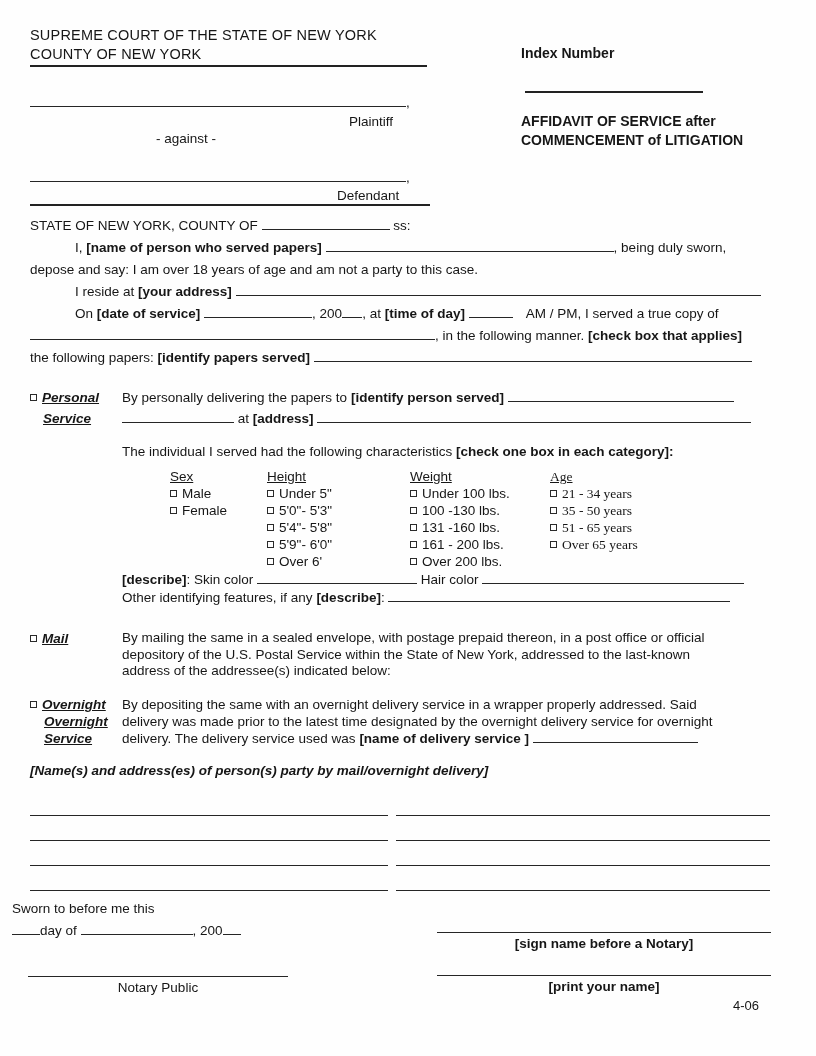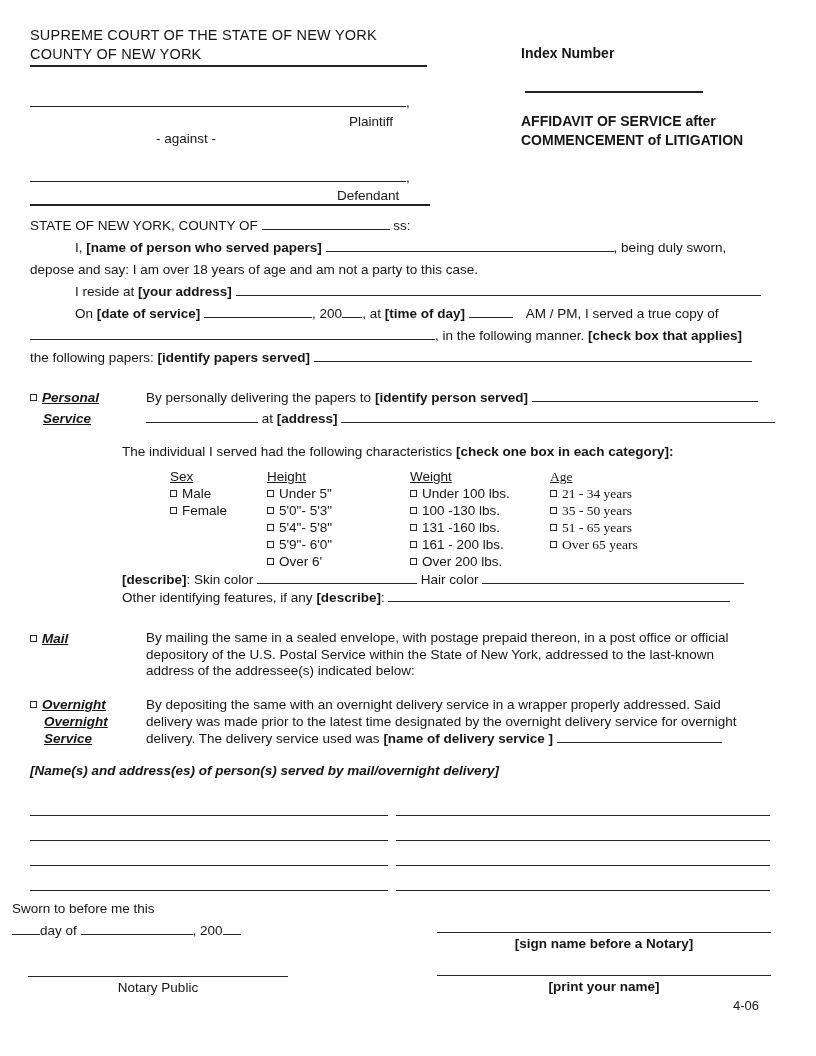--- a/index.html
+++ b/index.html
@@ -18,21 +18,21 @@
   .rule { border-bottom:2px solid #222; }
   .cb {
     display:inline-block; width:7px; height:7px; border:1.2px solid #2a2a2a;
     margin-right:5px; vertical-align:1px; background:#fefefe;
   }
   .court { font-size:14.5px; line-height:19px; letter-spacing:0.2px; }
   .title { font-weight:bold; font-size:14px; line-height:18.5px; }
   .venue { line-height:22px; }
   .venue > div { white-space:nowrap; }
   .ind { padding-left:45px; }
-  .svcrow { display:flex;gap:24px; }
+  .svcrow { display:flex; }
   .svclabel { width:92px; line-height:21px; flex:none; }
   .svclabel-tight { width:92px; line-height:17px; flex:none; }
   .svcbody { line-height:21px; }
   .svcbody-tight { line-height:16.5px; }
   .colhead { text-decoration:underline; }
   .opt { line-height:17px; white-space:nowrap; }
   .tablewrap { position:relative; height:103px; margin-top:9px; }
   .tcol { position:absolute; top:0; }
   .recrow { display:flex; gap:8px; height:25px; align-items:flex-end; }
   .reccell-l { width:358px; border-bottom:1.8px solid #262626; height:25px; }
@@ -142,21 +142,21 @@
       <div style="margin-left:14px;" class="svc">Overnight</div>
       <div style="margin-left:14px;" class="svc">Service</div>
     </div>
     <div style="line-height:17px;">
       <div>By depositing the same with an overnight delivery service in a wrapper properly addressed. Said</div>
       <div>delivery was made prior to the latest time designated by the overnight delivery service for overnight</div>
       <div class="ln"><span>delivery. The delivery service used was</span> <span class="b">[name of delivery service ]</span> <span class="fl" style="width:165px;"></span></div>
     </div>
   </div>
 
-  <div class="abs bi" style="left:30px; top:763px;">[Name(s) and address(es) of person(s) served by mail/overnight delivery]</div>
+  <div class="abs bi" style="left:30px; top:763px;">[Name(s) and address(es) of person(s) party by mail/overnight delivery]</div>
 
   <div class="abs" style="left:30px; top:791px;">
     <div class="recrow">
         <div class="reccell-l"></div>
         <div class="reccell-r"></div>
       </div>
     <div class="recrow">
         <div class="reccell-l"></div>
         <div class="reccell-r"></div>
       </div>

